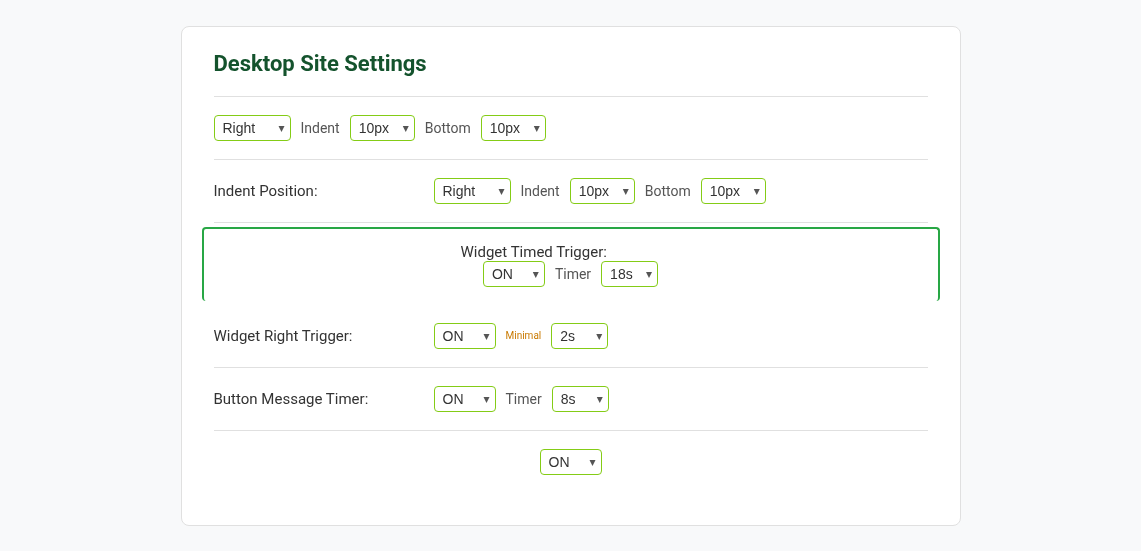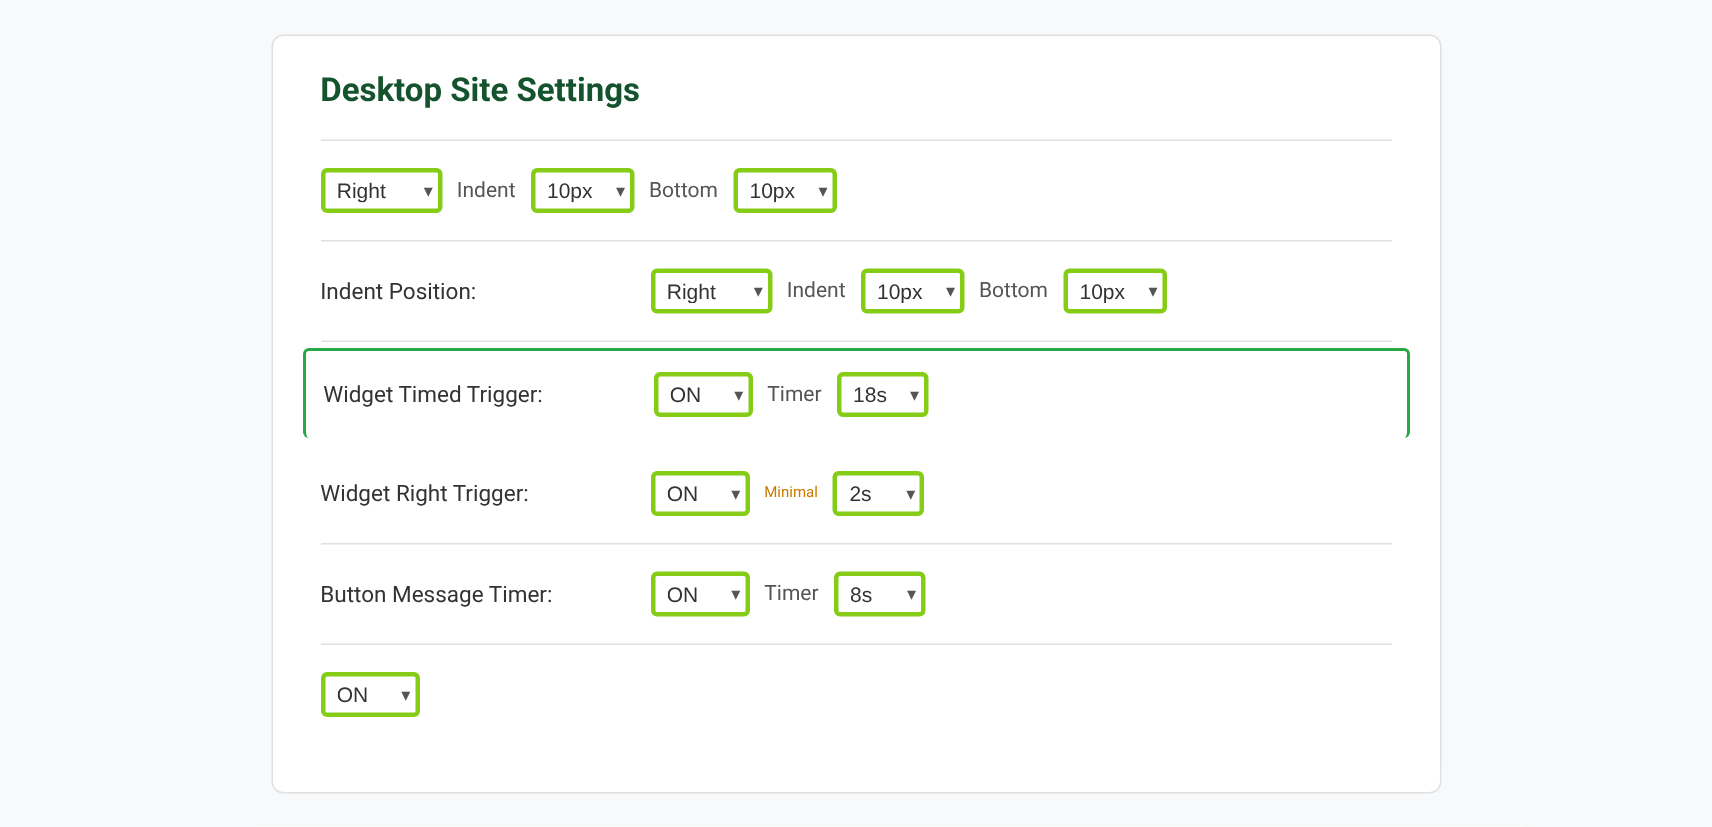--- a/index.html
+++ b/index.html
@@ -40,20 +40,21 @@
 
     .setting-row {
       display: flex;
       align-items: center;
       padding: 18px 0;
       border-bottom: 1px solid #e0e0e0;
     }
 
     .setting-row:last-child {
       border-bottom: none;
+      flex-direction: column;
     }
 
     .setting-label {
       font-size: 15px;
       color: #333;
       min-width: 220px;
     }
 
     .setting-controls {
       display: flex;
@@ -63,21 +64,21 @@
 
     .select-wrapper {
       position: relative;
       display: inline-block;
     }
 
     select {
       appearance: none;
       -webkit-appearance: none;
       background: #ffffff;
-      border: 3px solid #84cc16;
+      border: 1px solid #84cc16;
       border-radius: 4px;
       padding: 4px 24px 4px 8px;
       font-size: 14px;
       color: #333;
       cursor: pointer;
       outline: none;
     }
 
     .select-wrapper::after {
       content: '▾';

